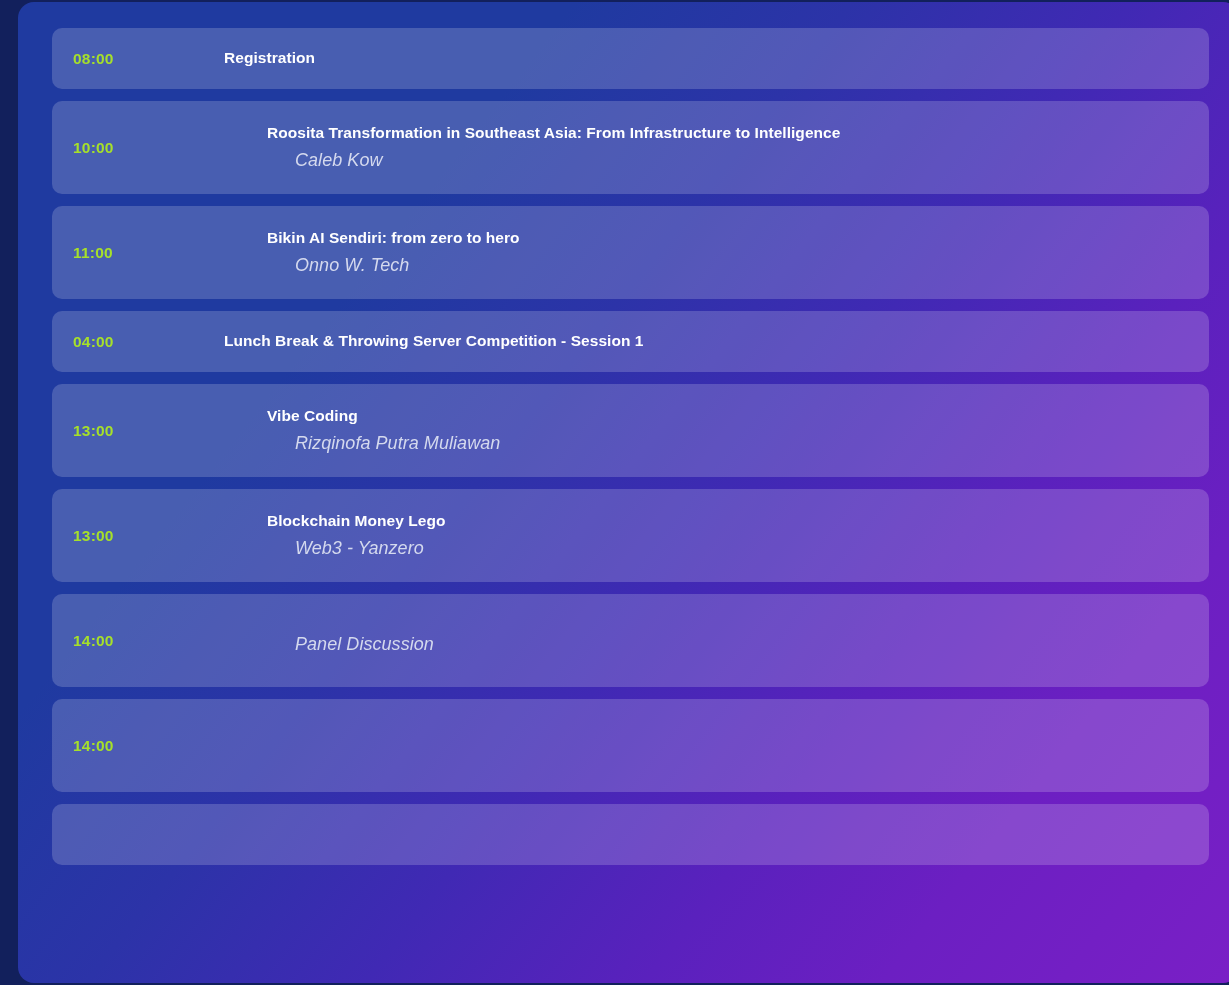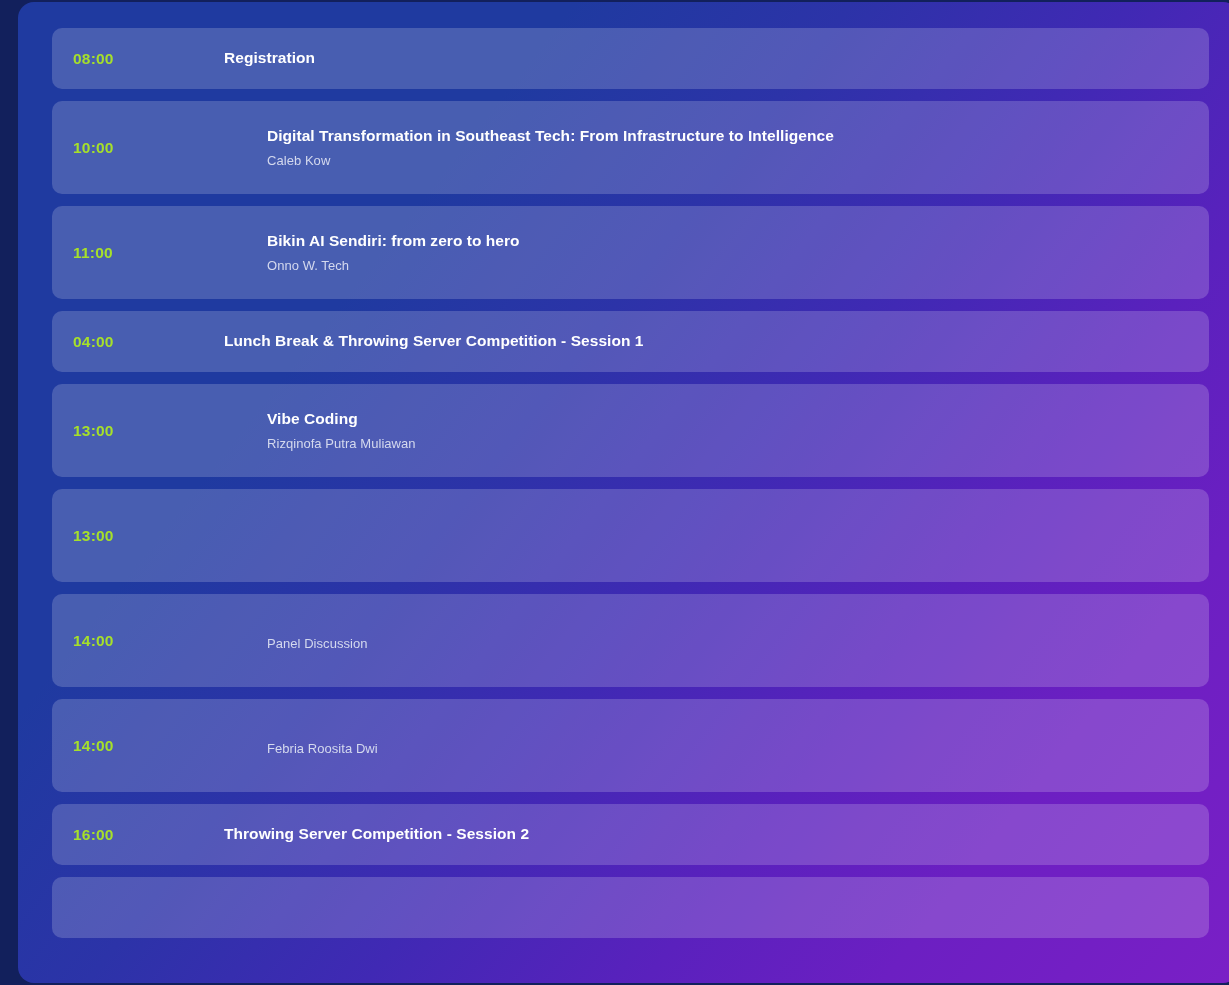--- a/index.html
+++ b/index.html
@@ -82,42 +82,44 @@
     font-size: 15.5px;
     font-weight: bold;
     line-height: 1.2;
     letter-spacing: 0.05px;
     white-space: nowrap;
   }
 
   .row-speaker {
     margin-top: 8px;
     color: #d4d9ee;
-    font-size: 13px;
+    font-size: 18px;
+    font-style: italic;
     font-weight: normal;
     line-height: 1.1;
     letter-spacing: 0.05px;
     white-space: nowrap;
+    margin-left: 28px;
   }
 </style>
 </head>
 <body>
 
 <div id="schedule-page">
   <div id="schedule-list">
       <div class="schedule-row single">
         <div class="row-time">08:00</div>
         <div class="row-body">
           <div class="row-title">Registration</div>
         </div>
       </div>
       <div class="schedule-row double">
         <div class="row-time">10:00</div>
         <div class="row-body">
-          <div class="row-title">Digital Transformation in Southeast Tech: From Infrastructure to Intelligence</div>
+          <div class="row-title">Roosita Transformation in Southeast Asia: From Infrastructure to Intelligence</div>
           <div class="row-speaker">Caleb Kow</div>
         </div>
       </div>
       <div class="schedule-row double">
         <div class="row-time">11:00</div>
         <div class="row-body">
           <div class="row-title">Bikin AI Sendiri: from zero to hero</div>
           <div class="row-speaker">Onno W. Tech</div>
         </div>
       </div>
@@ -129,34 +131,31 @@
       </div>
       <div class="schedule-row double">
         <div class="row-time">13:00</div>
         <div class="row-body">
           <div class="row-title">Vibe Coding</div>
           <div class="row-speaker">Rizqinofa Putra Muliawan</div>
         </div>
       </div>
       <div class="schedule-row double">
         <div class="row-time">13:00</div>
+        <div class="row-body">
+          <div class="row-title">Blockchain Money Lego</div>
+          <div class="row-speaker">Web3 - Yanzero</div>
+        </div>
       </div>
       <div class="schedule-row double">
         <div class="row-time">14:00</div>
         <div class="row-body">
           <div class="row-speaker">Panel Discussion</div>
         </div>
       </div>
       <div class="schedule-row double">
         <div class="row-time">14:00</div>
         <div class="row-body">
-          <div class="row-speaker">Febria Roosita Dwi</div>
-        </div>
-      </div>
-      <div class="schedule-row single">
-        <div class="row-time">16:00</div>
-        <div class="row-body">
-          <div class="row-title">Throwing Server Competition - Session 2</div>
         </div>
       </div>
       <div class="schedule-row single"></div>
     </div>
 </div>
 
 </body></html>

